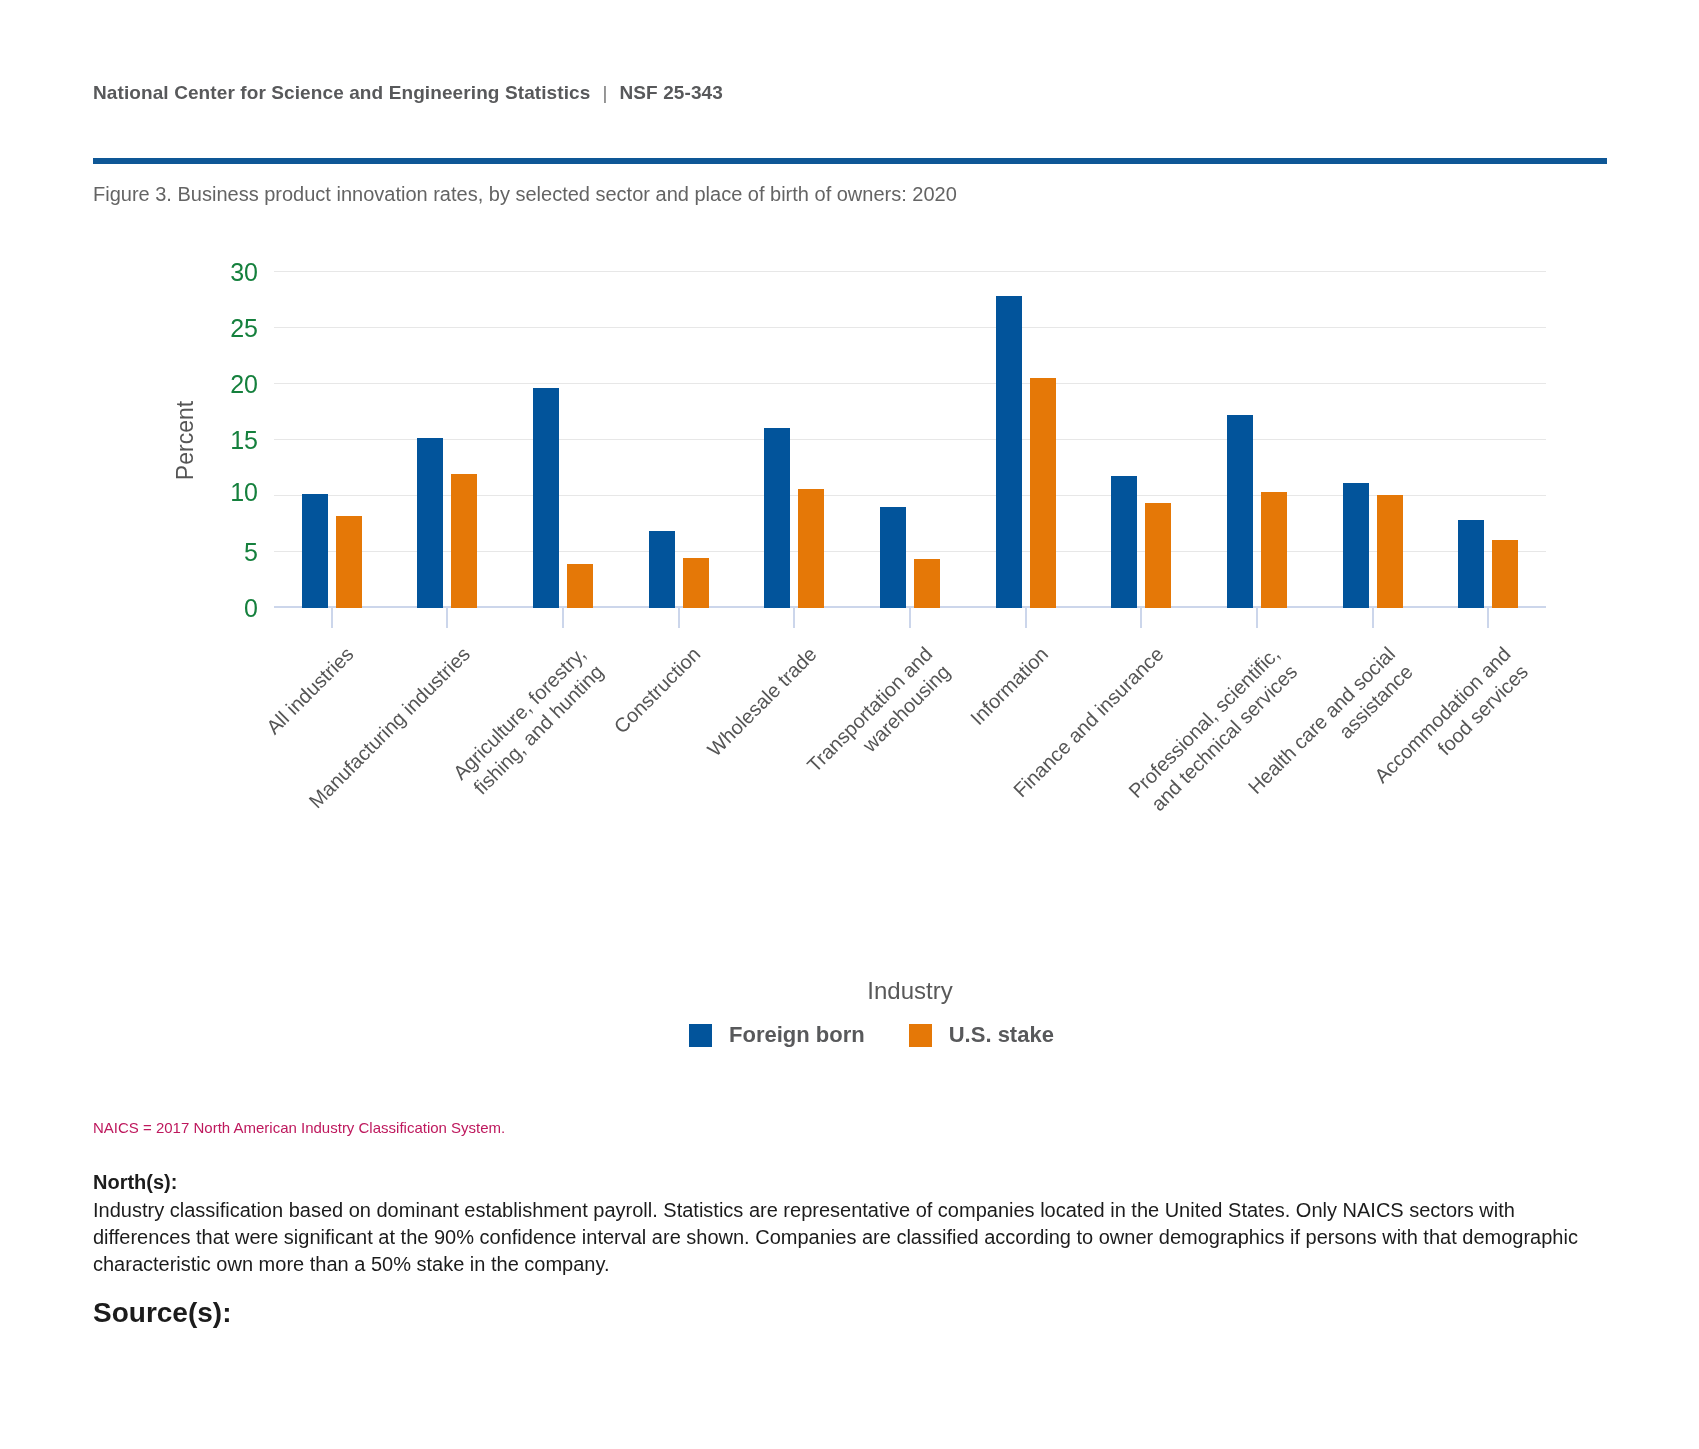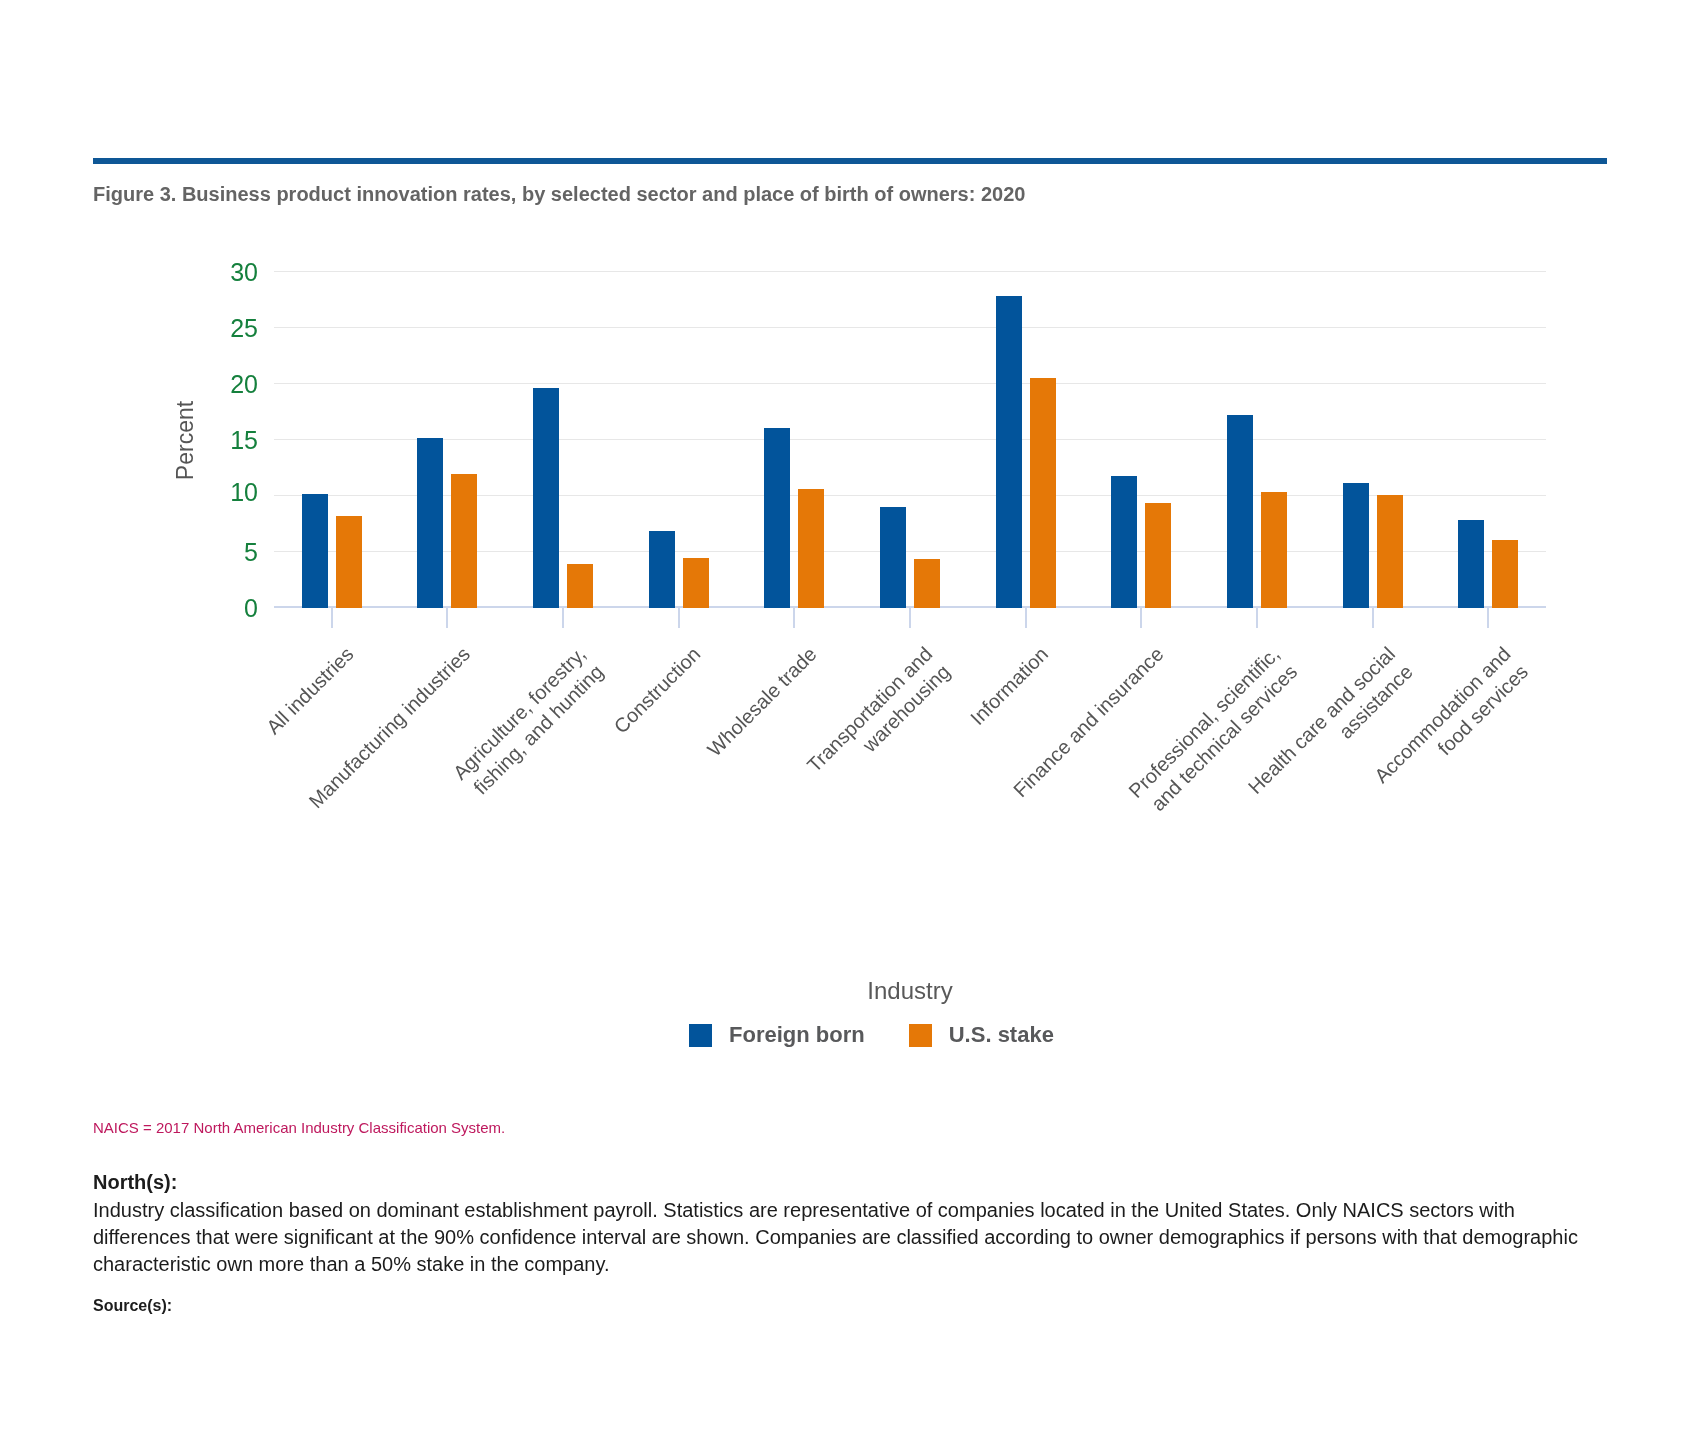--- a/index.html
+++ b/index.html
@@ -20,21 +20,21 @@
   .report-header .sep { margin: 0 12px; font-weight: normal; color: #7a7a7a; }
 
   .accent-rule {
     position: absolute; left: 93px; top: 158px;
     width: 1514px; height: 6px;
   }
 
   .figure-title {
     position: absolute; left: 93px; top: 183px;
     width: 1500px;
-    font-size: 20px; font-weight: bold; color: #646464;
+    font-size: 20px; font-weight: normal; color: #646464;
   }
 
   
   .plot {
     position: absolute; left: 274px; top: 272px;
     width: 1272px; height: 336px;
   }
   .gridline {
     position: absolute; left: 0; right: 0; height: 1px;
     background: #e7e7e7;
@@ -91,32 +91,35 @@
   .notes-heading {
     position: absolute; left: 93px; top: 1171px;
     font-size: 20px; font-weight: bold; color: #1c1c1c;
   }
   .notes-body {
     position: absolute; left: 93px; top: 1197px; width: 1517px;
     font-size: 20px; line-height: 27px; color: #1c1c1c;
   }
   .source-heading {
     position: absolute; left: 93px; top: 1297px;
-    font-size: 16px; font-weight: bold; color: #1c1c1c;
+    font-size: 28px; font-weight: bold; color: #1c1c1c;
   }
   .source-body {
     position: absolute; left: 93px; top: 1323px; width: 1517px;
     font-size: 20px; color: #1c1c1c;
   }
 </style>
 </head>
 <body>
 
 <div class="page">
 
+  <div class="report-header">
+    <span>National Center for Science and Engineering Statistics</span><span class="sep">|</span><span>NSF 25-343</span>
+  </div>
 
   <div class="accent-rule" style="background: rgb(14, 87, 150);"></div>
 
   <div class="figure-title">Figure 3. Business product innovation rates, by selected sector and place of birth of owners: 2020</div>
 
   <div class="plot">
     <div class="y-axis-title">
       <span>Percent</span>
     </div>
     <div id="grid-layer">

